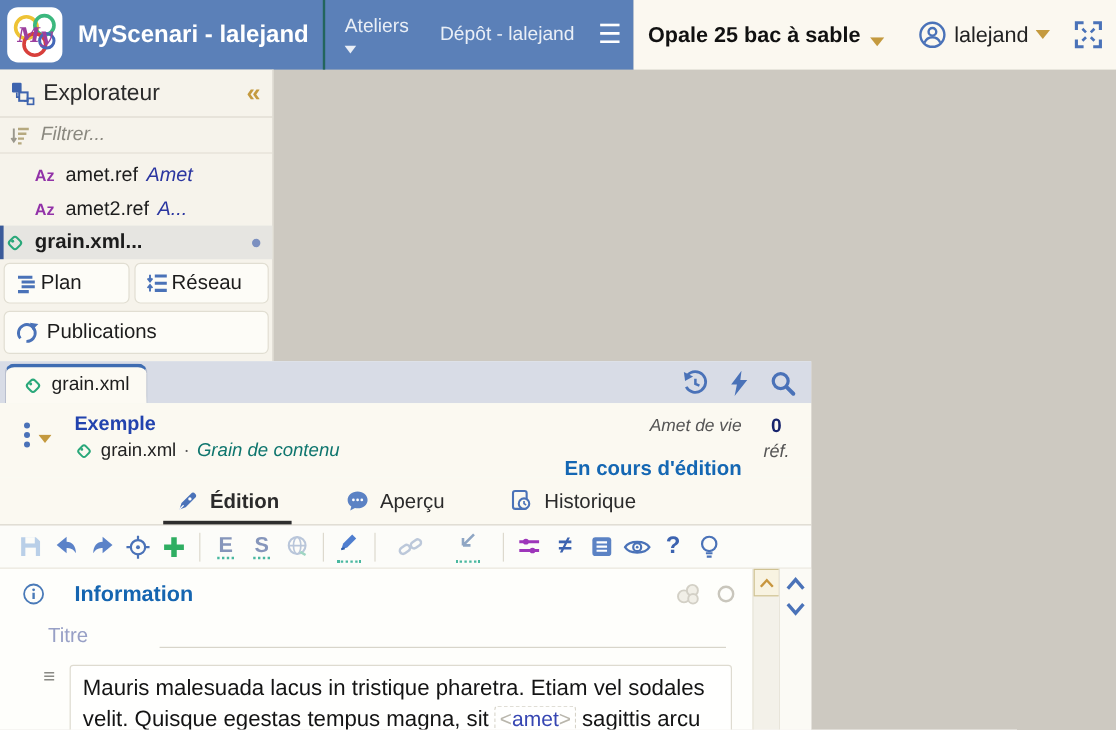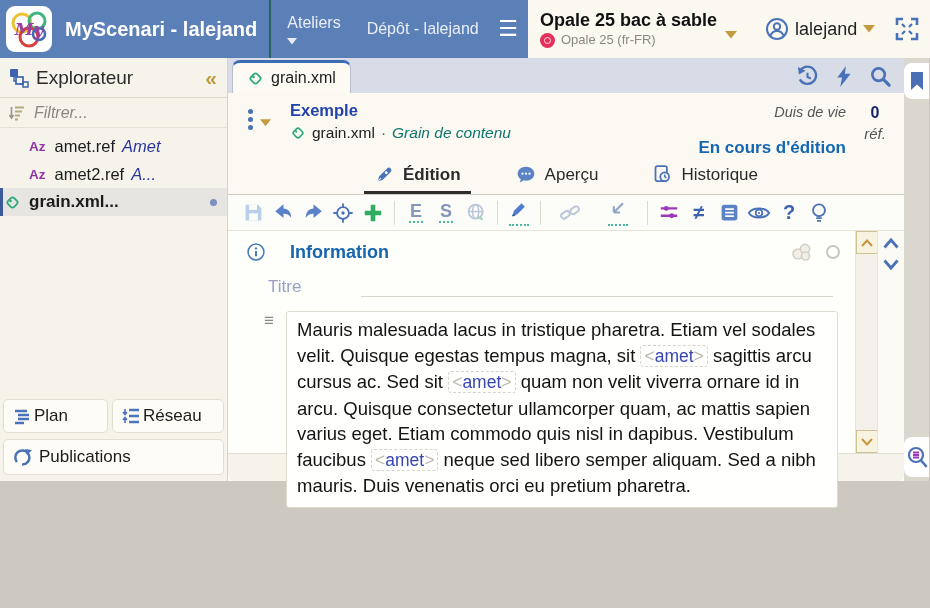--- a/index.html
+++ b/index.html
@@ -23,21 +23,21 @@
   .ws-sub { display:flex; align-items:center; gap:6px; margin-top:2px; }
   .ws-model-icon { width:15px; height:15px; border-radius:50%; background:#e23058; position:relative; flex:none; }
   .ws-model-icon::after { content:""; position:absolute; inset:4px; border:1.5px solid #ffd9e2; border-radius:50%; }
   .ws-sub-label { font-size:13px; color:#8a8880; white-space:nowrap; }
   .caret { margin-left:8px; margin-top:12px; }
   .user-block { display:flex; align-items:center; margin-left:28px; gap:6px; }
   .user-name { font-size:18px; color:#222; }
   .fullscreen-btn { margin-left:auto; margin-right:10px; }
 
   
-  .body-row { height:423px; display:flex; }
+  .body-row { height:423px; display:flex;flex-direction:column; }
 
   
   .sidebar { width:228px; background:#f6f3eb; border-right:1px solid #d6d3ca; display:flex; flex-direction:column; }
   .sb-header { height:40px; display:flex; align-items:center; padding:0 10px 0 8px; border-bottom:1px solid #ddd9cf; }
   .sb-title { font-size:19px; color:#2b2b2b; margin-left:7px; flex:1; }
   .sb-collapse { color:#c49a3f; font-size:21px; font-weight:bold; line-height:1; }
   .sb-filter { height:30px; display:flex; align-items:center; padding:0 8px; border-bottom:1px solid #e3e0d6; }
   .sb-filter-input { border:none; background:transparent; outline:none; font-style:italic; font-size:16px; color:#8a887f; margin-left:8px; width:150px; font-family:"Liberation Sans",sans-serif; }
   .sb-filter-input::placeholder { color:#8a887f; opacity:1; }
   .sb-items { padding-top:4px; }
@@ -142,24 +142,20 @@
         </div>
         <div class="nav-item">
           <span>Dépôt - lalejand</span>
         </div>
       </div>
       <div class="burger">☰</div>
     </div>
     <div class="hdr-right">
       <div class="ws-block">
         <div class="ws-title">Opale 25 bac à sable</div>
-        <div class="ws-sub">
-          <span class="ws-model-icon"></span>
-          <span class="ws-sub-label">Opale 25 (fr-FR)</span>
-        </div>
       </div>
       <svg class="caret" width="12" height="8" viewBox="0 0 12 8">
           <polygon points="0,0 12,0 6,7.5" fill="#c49a3f"></polygon>
         </svg>
       <div class="user-block">
         <svg width="24" height="24" viewBox="0 0 24 24">
           <circle cx="12" cy="12" r="10" fill="none" stroke="#4a72b8" stroke-width="2"></circle>
           <circle cx="12" cy="9.5" r="3.2" fill="none" stroke="#4a72b8" stroke-width="2"></circle>
           <path d="M5.5 18.5 C7 14.8 9.5 14 12 14 C14.5 14 17 14.8 18.5 18.5" fill="none" stroke="#4a72b8" stroke-width="2"></path>
         </svg>
@@ -284,21 +280,21 @@
             <svg width="16" height="16" viewBox="0 0 22 22">
               <rect x="5.5" y="5.5" width="11" height="11" rx="3" fill="none" stroke="#2aa87a" stroke-width="2.2" transform="rotate(45 11 11)"></rect>
               <circle cx="8.5" cy="9" r="1.6" fill="#2aa87a"></circle>
             </svg>
             <span>grain.xml</span>
             <span class="doc-dot">·</span>
             <span class="doc-type">Grain de contenu</span>
           </div>
         </div>
         <div class="lifecycle">
-          <div class="lc-label">Duis de vie</div>
+          <div class="lc-label">Amet de vie</div>
           <div class="lc-status">En cours d'édition</div>
         </div>
         <div class="refs">
           <div class="refs-count">0</div>
           <div class="refs-label">réf.</div>
         </div>
       </div>
 
       <div class="viewtabs">
         <div class="viewtab active">

